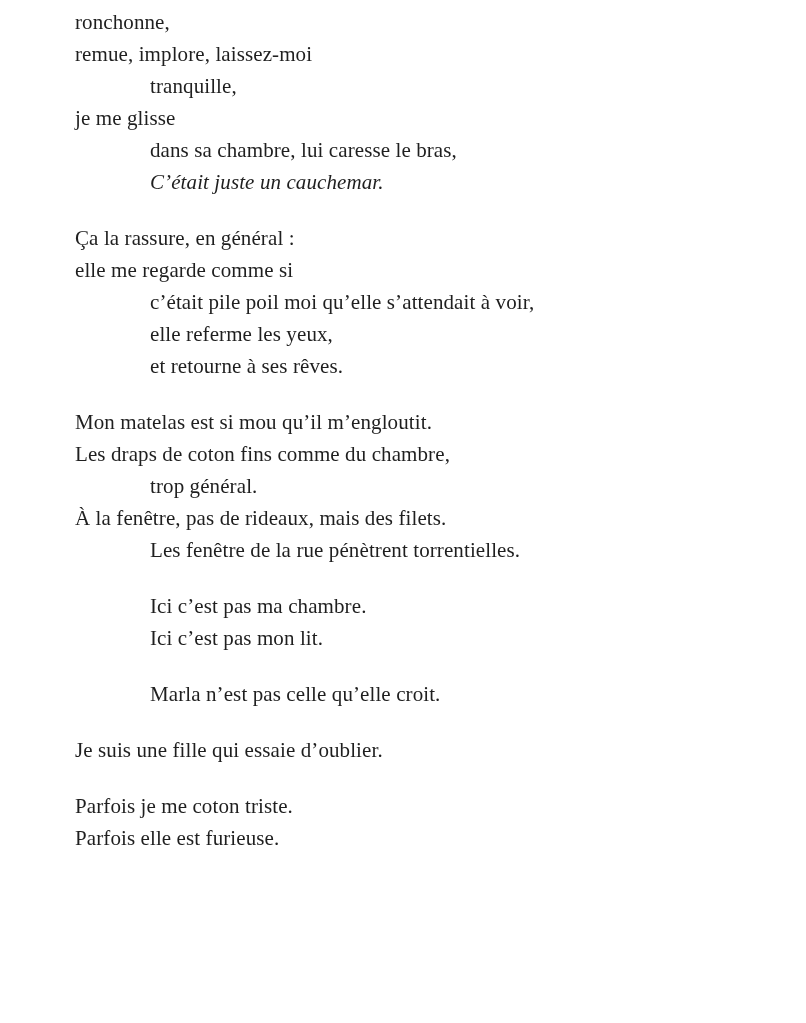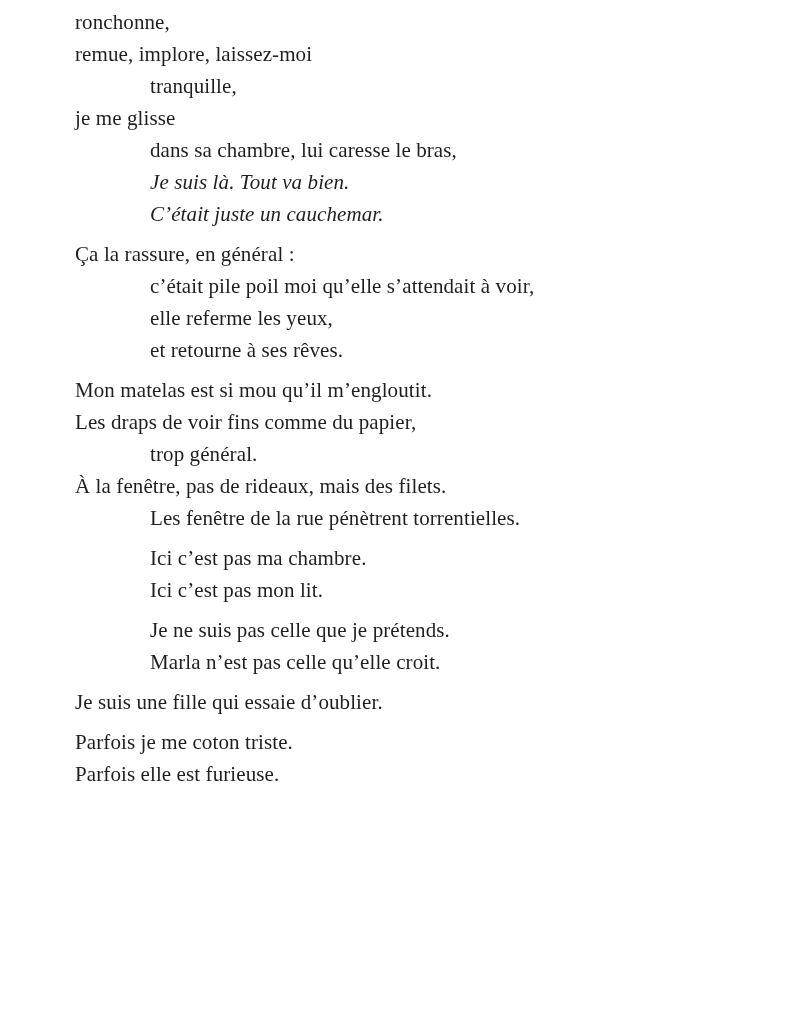--- a/index.html
+++ b/index.html
@@ -17,61 +17,60 @@
     width: 642px;
     height: 1023px;
     padding: 6px 20px 0 75px;
     font-family: "Liberation Serif", "DejaVu Serif", serif;
     font-size: 21px;
     line-height: 32px;
     color: #1f1f1f;
     -webkit-font-smoothing: antialiased;
   }
   .stanza { margin: 0; }
-  .stanza + .stanza { margin-top: 8px; }
+  .stanza + .stanza { margin-top: 24px; }
   .poem-line {
     white-space: pre;
     letter-spacing: 0.1px;
   }
   .poem-line.indent-1 { padding-left: 75px; }
   .poem-line.italic { font-style: italic; }
 </style>
 </head>
 <body>
 
 <div class="poem-page">
   <div id="poem-body">
       <div class="stanza">
         <div class="poem-line indent-0">ronchonne,</div>
         <div class="poem-line indent-0">remue, implore, laissez-moi</div>
         <div class="poem-line indent-1">tranquille,</div>
         <div class="poem-line indent-0">je me glisse</div>
         <div class="poem-line indent-1">dans sa chambre, lui caresse le bras,</div>
-        <div class="poem-line indent-1 italic">Je suis là. Tout va bien.</div>
         <div class="poem-line indent-1 italic">C’était juste un cauchemar.</div>
       </div>
       <div class="stanza">
         <div class="poem-line indent-0">Ça la rassure, en général :</div>
+        <div class="poem-line indent-0">elle me regarde comme si</div>
         <div class="poem-line indent-1">c’était pile poil moi qu’elle s’attendait à voir,</div>
         <div class="poem-line indent-1">elle referme les yeux,</div>
         <div class="poem-line indent-1">et retourne à ses rêves.</div>
       </div>
       <div class="stanza">
         <div class="poem-line indent-0">Mon matelas est si mou qu’il m’engloutit.</div>
-        <div class="poem-line indent-0">Les draps de voir fins comme du papier,</div>
+        <div class="poem-line indent-0">Les draps de coton fins comme du chambre,</div>
         <div class="poem-line indent-1">trop général.</div>
         <div class="poem-line indent-0">À la fenêtre, pas de rideaux, mais des filets.</div>
         <div class="poem-line indent-1">Les fenêtre de la rue pénètrent torrentielles.</div>
       </div>
       <div class="stanza">
         <div class="poem-line indent-1">Ici c’est pas ma chambre.</div>
         <div class="poem-line indent-1">Ici c’est pas mon lit.</div>
       </div>
       <div class="stanza">
-        <div class="poem-line indent-1">Je ne suis pas celle que je prétends.</div>
         <div class="poem-line indent-1">Marla n’est pas celle qu’elle croit.</div>
       </div>
       <div class="stanza">
         <div class="poem-line indent-0">Je suis une fille qui essaie d’oublier.</div>
       </div>
       <div class="stanza">
         <div class="poem-line indent-0">Parfois je me coton triste.</div>
         <div class="poem-line indent-0">Parfois elle est furieuse.</div>
       </div>
     </div>

